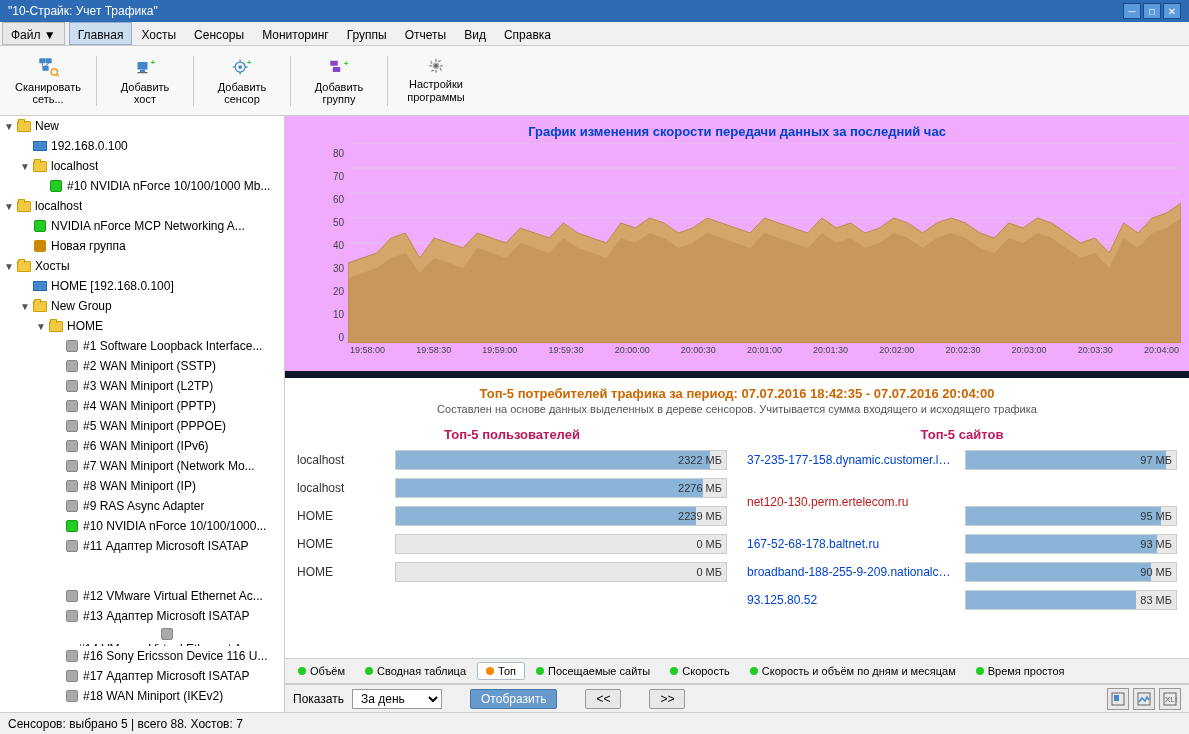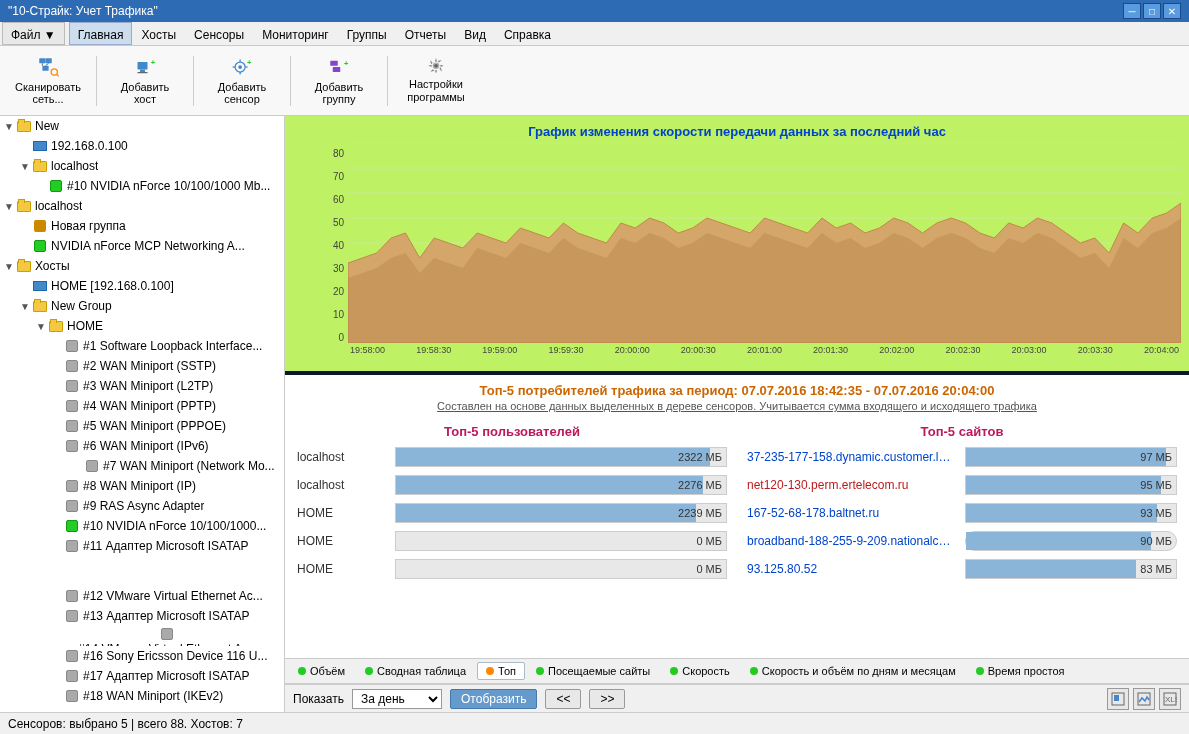--- a/index.html
+++ b/index.html
@@ -37,27 +37,27 @@
     .icon-folder::before { content: ''; position: absolute; top: -3px; left: 0; width: 5px; height: 3px; background: #f5c842; border: 1px solid #c8a000; border-bottom: none; }
     .icon-host { width: 14px; height: 10px; background: #4488cc; border: 1px solid #2266aa; }
     .icon-sensor-green { width: 12px; height: 12px; background: #22cc22; border-radius: 2px; border: 1px solid #119911; }
     .icon-sensor-gray { width: 12px; height: 12px; background: #aaa; border-radius: 2px; border: 1px solid #888; }
     .icon-new-group { width: 12px; height: 12px; background: #cc8800; border-radius: 2px; }
 
     
     .content { flex: 1; display: flex; flex-direction: column; overflow: hidden; }
 
     
-    .chart-area { background: #bef264; border-bottom: 4px solid #0f172a; padding: 8px; flex-shrink: 0; }
+    .chart-area { background: #f0abfc; border-bottom: 7px solid #0f172a; padding: 8px; flex-shrink: 0; }
     .chart-title { text-align: center; color: #0044cc; font-size: 13px; font-weight: bold; margin-bottom: 4px; }
 
     
     .top5-panel { background: white; flex: 1; overflow-y: auto; padding: 8px 12px; }
     .top5-title { text-align: center; color: #cc6600; font-size: 13px; font-weight: bold; margin-bottom: 2px; }
-    .top5-subtitle { text-align: center; color: #555; font-size: 11px; margin-bottom: 12px; text-decoration: underline; }
+    .top5-subtitle { text-align: center; color: #555; font-size: 11px; margin-bottom: 12px; }
     .top5-columns { display: flex; gap: 20px; }
     .top5-col { flex: 1; }
     .top5-col-title { text-align: center; font-weight: bold; font-size: 13px; color: #be185d; margin-bottom: 8px; }
     .top5-row { display: flex; align-items: center; margin-bottom: 8px; gap: 8px; }
     .top5-label { width: 90px; font-size: 12px; color: #333; flex-shrink: 0; }
     .top5-bar-container { flex: 1; height: 20px; background: #e8e8e8; position: relative; border: 1px solid #ccc; }
     .top5-bar { height: 100%; background: #8ab4d8; }
     .top5-value { position: absolute; right: 4px; top: 50%; transform: translateY(-50%); font-size: 11px; color: #333; white-space: nowrap; }
     .top5-site-label { flex: 1; font-size: 12px; color: #0044cc; overflow: hidden; text-overflow: ellipsis; white-space: nowrap; }
 
@@ -66,21 +66,21 @@
     .tab-item { display: flex; align-items: center; gap: 4px; padding: 2px 8px; cursor: pointer; font-size: 11px; white-space: nowrap; border: 1px solid transparent; border-radius: 2px; }
     .tab-item.active { background: white; border-color: #aabbcc; }
     .tab-dot { width: 8px; height: 8px; border-radius: 50%; flex-shrink: 0; }
     .dot-green { background: #22cc22; }
     .dot-orange { background: #ff8800; }
 
     
     .bottom-controls { background: #f0f0f0; display: flex; align-items: center; padding: 3px 8px; gap: 8px; height: 28px; border-top: 1px solid #ccc; }
     .bottom-label { font-size: 12px; }
     .bottom-select { font-size: 12px; padding: 1px 4px; border: 1px solid #999; background: white; }
-    .bottom-btn { padding: 2px 10px; font-size: 12px; border: 1px solid #999; background: #e8e8e8; cursor: pointer; border-radius: 2px; }
+    .bottom-btn { padding: 2px 10px; font-size: 12px; border: 1px solid #999; background: #e8e8e8; cursor: pointer; border-radius: 2px; margin-left: 20px; }
     .bottom-btn-primary { background: #6699cc; color: white; border-color: #4477aa; }
     .bottom-icons { margin-left: auto; display: flex; gap: 4px; }
     .bottom-icon-btn { width: 22px; height: 22px; border: 1px solid #999; background: #e8e8e8; cursor: pointer; display: flex; align-items: center; justify-content: center; font-size: 12px; }
 
     
     .status-bar { background: #f0f0f0; border-top: 1px solid #ccc; height: 22px; display: flex; align-items: center; padding: 0 8px; font-size: 12px; }
 
     
     ::-webkit-scrollbar { width: 16px; }
     ::-webkit-scrollbar-track { background: #f0f0f0; }
@@ -228,30 +228,30 @@
         <div class="tree-item" style="padding-left: 4px;">
           <span class="tree-arrow">▼</span>
           <div class="tree-icon">
             <div class="icon-folder"></div>
           </div>
           <span class="tree-label">localhost</span>
         </div>
         <div class="tree-item" style="padding-left: 20px;">
           <span class="tree-arrow"></span>
           <div class="tree-icon">
+            <div class="icon-sensor-green"></div>
+          </div>
+          <span class="tree-label">NVIDIA nForce MCP Networking A...</span>
+        </div>
+        <div class="tree-item" style="padding-left: 20px;">
+          <span class="tree-arrow"></span>
+          <div class="tree-icon">
             <div class="icon-new-group"></div>
           </div>
           <span class="tree-label">Новая группа</span>
-        </div>
-        <div class="tree-item" style="padding-left: 20px;">
-          <span class="tree-arrow"></span>
-          <div class="tree-icon">
-            <div class="icon-sensor-green"></div>
-          </div>
-          <span class="tree-label">NVIDIA nForce MCP Networking A...</span>
         </div>
         <div class="tree-item" style="padding-left: 4px;">
           <span class="tree-arrow">▼</span>
           <div class="tree-icon">
             <div class="icon-folder"></div>
           </div>
           <span class="tree-label">Хосты</span>
         </div>
         <div class="tree-item" style="padding-left: 20px;">
           <span class="tree-arrow"></span>
@@ -309,21 +309,21 @@
           </div>
           <span class="tree-label">#5 WAN Miniport (PPPOE)</span>
         </div>
         <div class="tree-item" style="padding-left: 52px;">
           <span class="tree-arrow"></span>
           <div class="tree-icon">
             <div class="icon-sensor-gray"></div>
           </div>
           <span class="tree-label">#6 WAN Miniport (IPv6)</span>
         </div>
-        <div class="tree-item" style="padding-left: 72px;">
+        <div class="tree-item" style="padding-left: 52px;">
           <span class="tree-arrow"></span>
           <div class="tree-icon">
             <div class="icon-sensor-gray"></div>
           </div>
           <span class="tree-label">#7 WAN Miniport (Network Mo...</span>
         </div>
         <div class="tree-item" style="padding-left: 52px;">
           <span class="tree-arrow"></span>
           <div class="tree-icon">
             <div class="icon-sensor-gray"></div>
@@ -498,35 +498,35 @@
           <div id="sites-rows">
               <div class="top5-row">
     <span class="top5-site-label" style="color:#0044cc; cursor:pointer;">37-235-177-158.dynamic.customer.lant...</span>
     <div class="top5-bar-container" style="width:120px; flex-shrink:0;">
       <div class="top5-bar" style="width:95%"></div>
       <span class="top5-value">97 МБ</span>
     </div>
   </div>
               <div class="top5-row">
     <span class="top5-site-label" style="color:#b91c1c; cursor:pointer;">net120-130.perm.ertelecom.ru</span>
-    <div class="top5-bar-container" style="width:120px; flex-shrink:0;">
+    <div class="top5-bar-container" style="width:120px; flex-shrink:0;margin-top:28px;">
       <div class="top5-bar" style="width:93%"></div>
       <span class="top5-value">95 МБ</span>
     </div>
   </div>
               <div class="top5-row">
     <span class="top5-site-label" style="color:#0044cc; cursor:pointer;">167-52-68-178.baltnet.ru</span>
     <div class="top5-bar-container" style="width:120px; flex-shrink:0;">
       <div class="top5-bar" style="width:91%"></div>
       <span class="top5-value">93 МБ</span>
     </div>
   </div>
               <div class="top5-row">
     <span class="top5-site-label" style="color:#0044cc; cursor:pointer;">broadband-188-255-9-209.nationalcabl...</span>
-    <div class="top5-bar-container" style="width:120px; flex-shrink:0;border-radius:10px;">
+    <div class="top5-bar-container" style="width:120px; flex-shrink:0;">
       <div class="top5-bar" style="width:88%"></div>
       <span class="top5-value">90 МБ</span>
     </div>
   </div>
               <div class="top5-row">
     <span class="top5-site-label" style="color:#0044cc; cursor:pointer;">93.125.80.52</span>
     <div class="top5-bar-container" style="width:120px; flex-shrink:0;">
       <div class="top5-bar" style="width:81%"></div>
       <span class="top5-value">83 МБ</span>
     </div>

